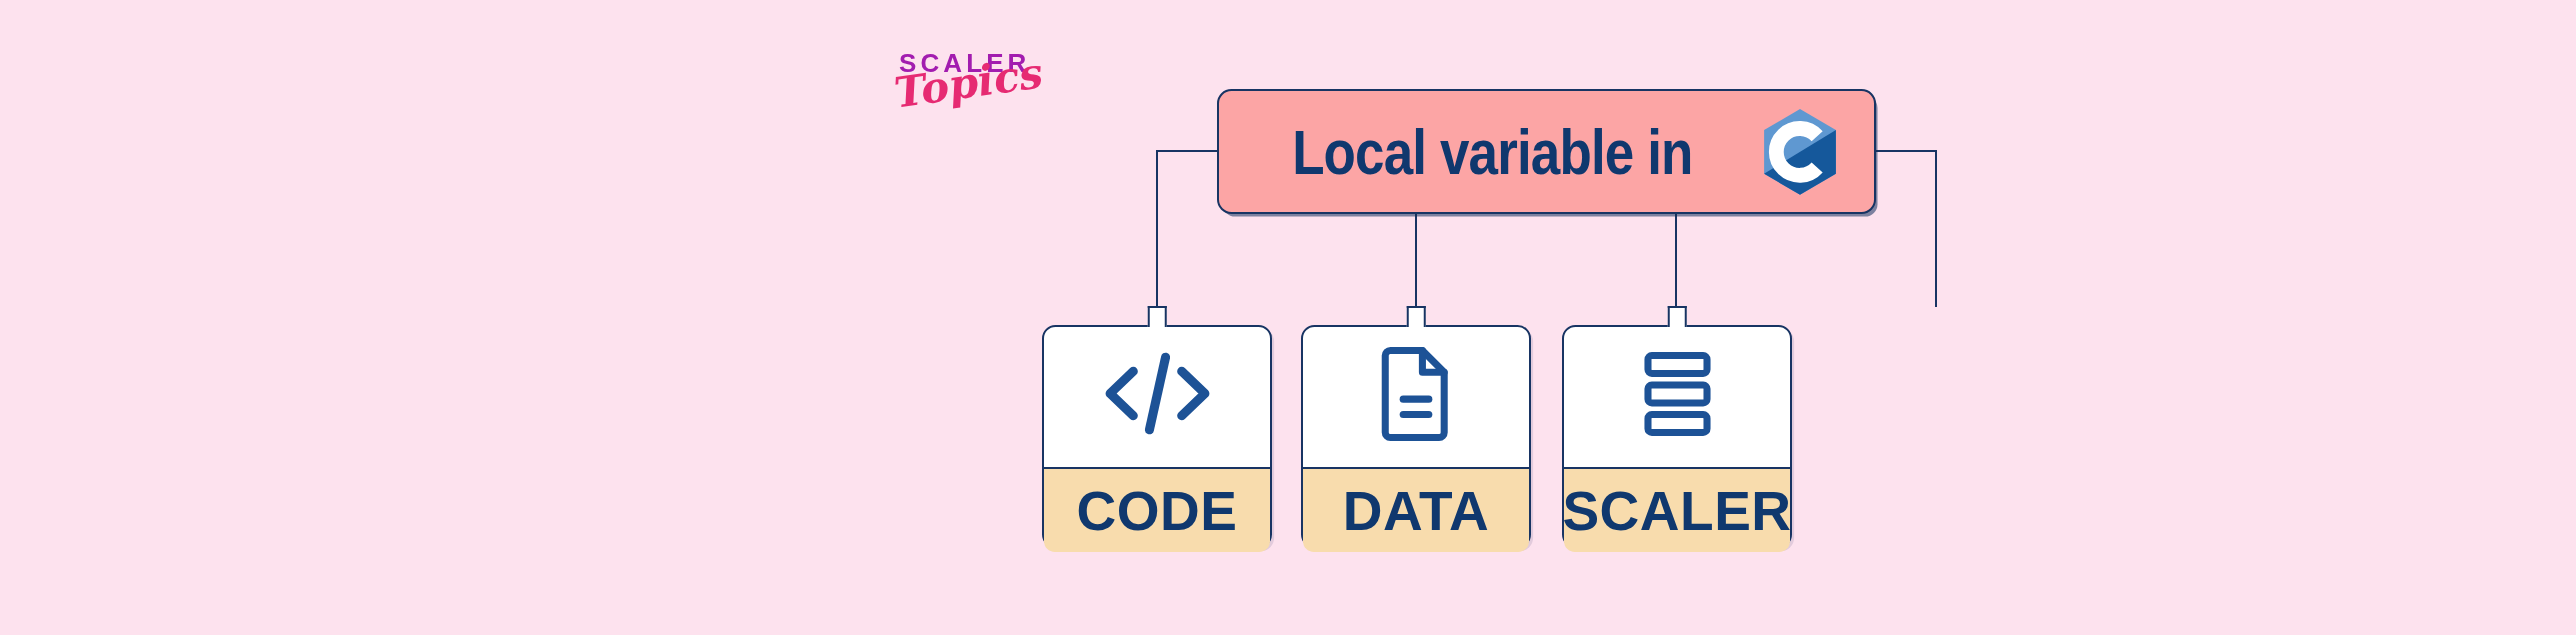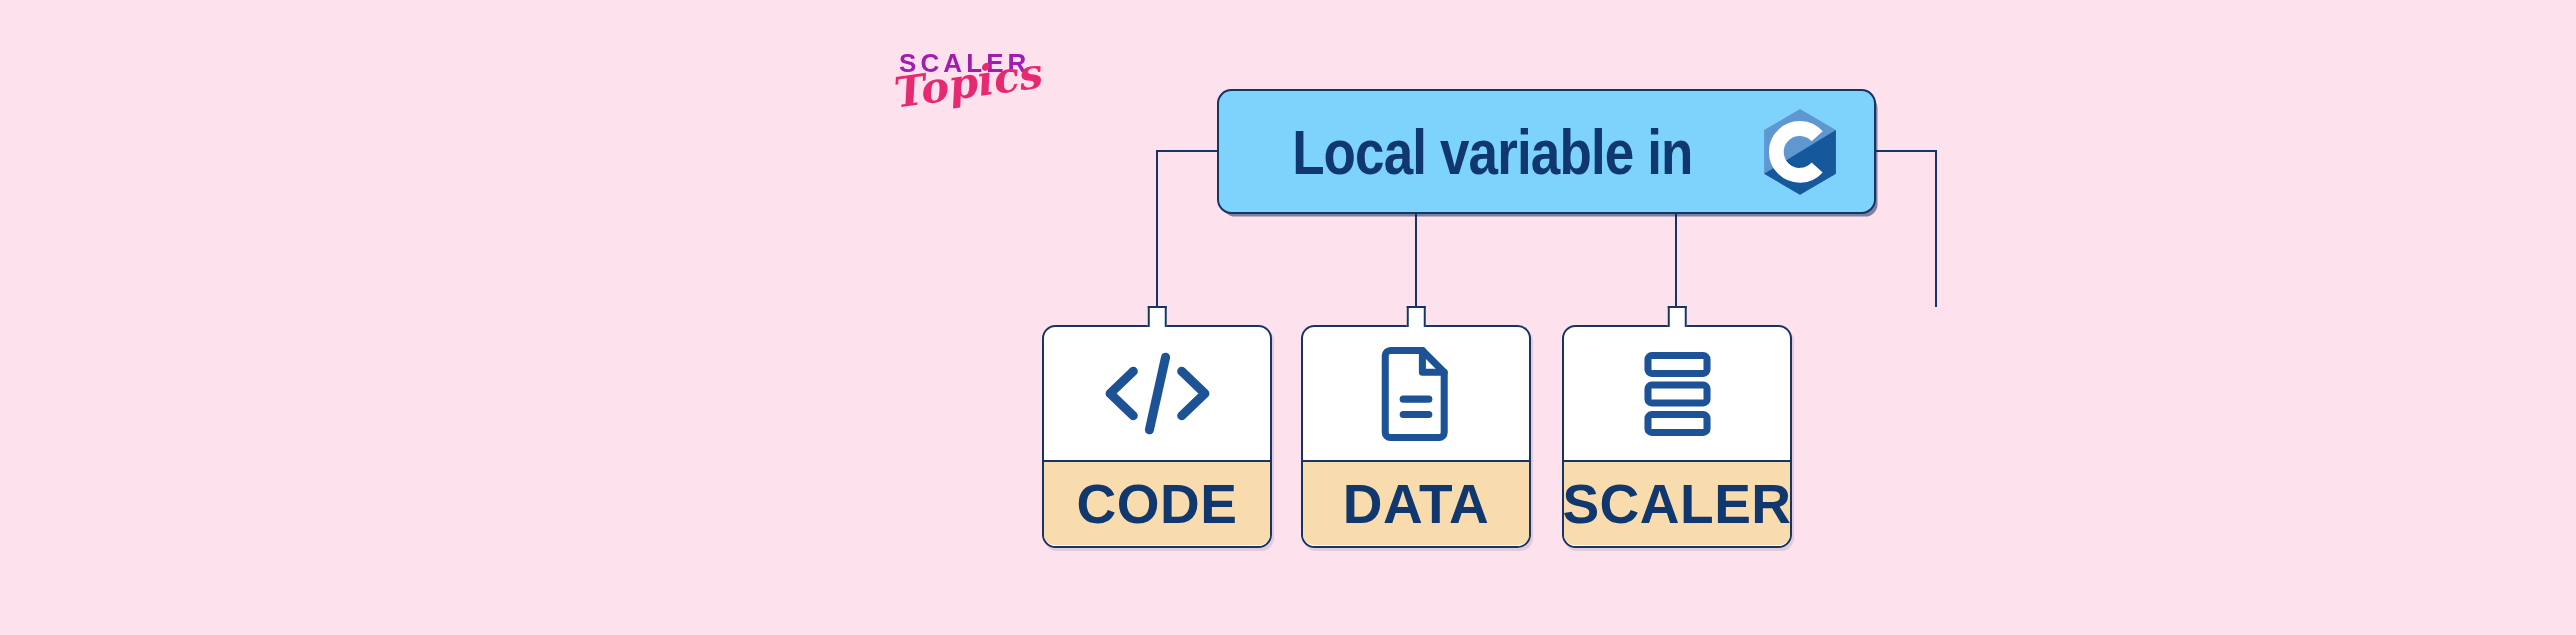--- a/index.html
+++ b/index.html
@@ -9,39 +9,39 @@
   
   .brand{position:absolute;left:899px;top:50px;width:155px;}
   .brand-scaler{display:block;font-weight:bold;font-size:26px;line-height:1;
                 letter-spacing:4.1px;color:#a21caf;}
   .brand-topics{display:inline-block;font-family:"DejaVu Serif",serif;font-style:italic;
                 font-weight:bold;font-size:42px;line-height:1;color:#e62a72;
                 transform:rotate(-8deg);transform-origin:left top;margin:-3.1px 0 0 -7.2px;}
 
   
   .title-box{position:absolute;left:1217px;top:89px;width:659px;height:125px;
-             box-sizing:border-box;background:#7dd3fc;border:2.1px solid #183463;
+             box-sizing:border-box;background:#fca5a5;border:2.1px solid #183463;
              border-radius:14.4px;display:flex;align-items:center;justify-content:center;
              gap:30px;box-shadow:3.6px 4.6px 0 -2.1px rgba(20,49,95,.55);}
   .title-text{display:inline-block;font-weight:bold;font-size:63px;letter-spacing:-1px;
               color:#10386e;transform:scaleX(.84);transform-origin:center;white-space:nowrap;}
 
   
   .conn{position:absolute;background:#183463;}
 
   
   .mem-box{position:absolute;top:325px;width:230px;height:223px;box-sizing:border-box;
            background:#ffffff;border:2.1px solid #183463;border-radius:13.4px;
            box-shadow:2.1px 3.1px 0 rgba(30,45,90,.12);}
   .tab{position:absolute;top:-20.6px;left:50%;transform:translateX(-50%);
        width:18.5px;height:20.6px;box-sizing:border-box;background:#ffffff;
        border:2.1px solid #183463;border-bottom:none;}
   .icon-wrap{height:133px;display:flex;align-items:center;justify-content:center;}
   .label-band{height:83px;background:#f8dcad;border-top:2.1px solid #183463;
-              border-radius:0 0 10.8px 10.8px;display:flex;align-items:center;justify-content:center;}
+              border-radius:0 0 10.8px 10.8px;display:flex;align-items:center;justify-content:center;margin-top:7px;}
   .label-band span{font-weight:bold;font-size:55px;letter-spacing:0.5px;color:#10386e;}
 
   .icon-stroke{fill:none;stroke:#1d5296;stroke-linecap:round;stroke-linejoin:round;}
   .node{fill:#ffffff;stroke:#1d5296;}
 </style>
 </head>
 <body>
 
 <div class="canvas">
 

